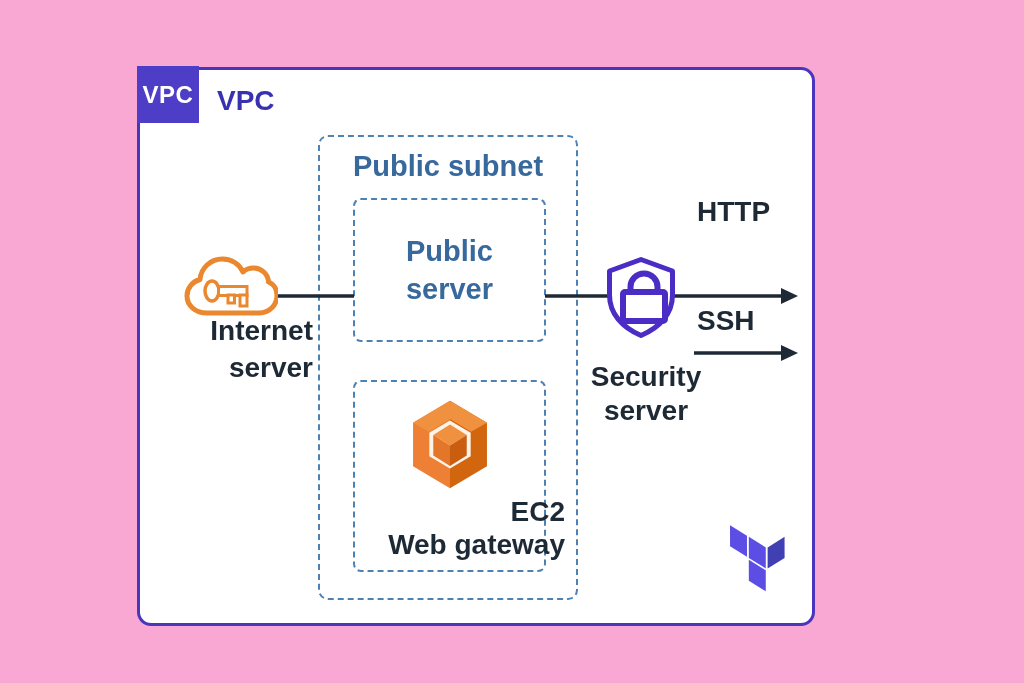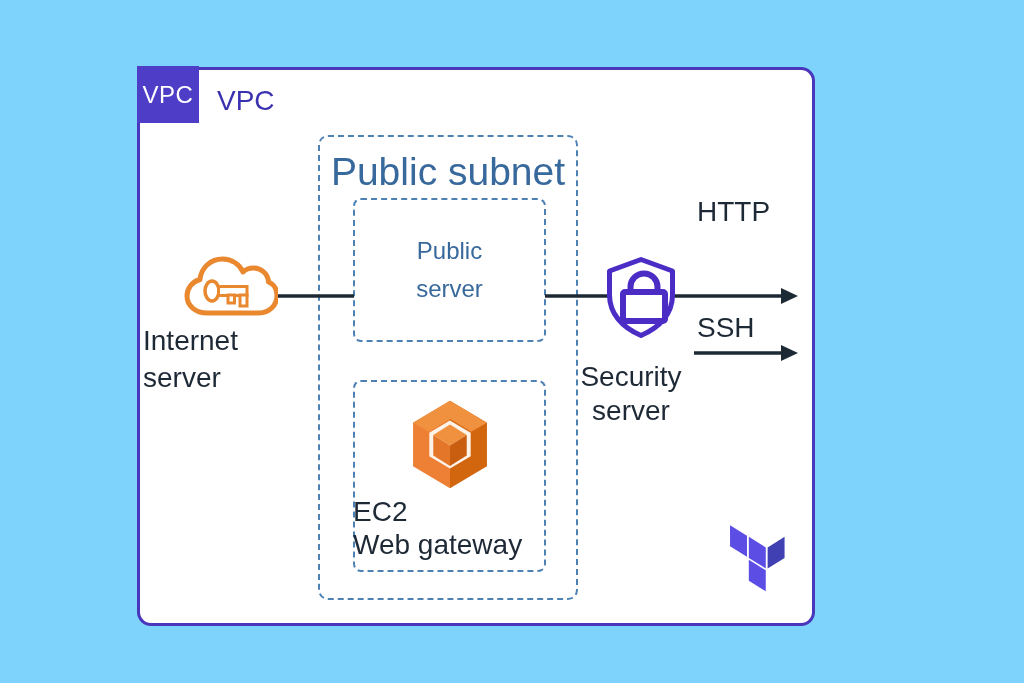--- a/index.html
+++ b/index.html
@@ -1,18 +1,19 @@
 <!DOCTYPE html>
 <html><head>
 <meta charset="utf-8">
 <style>
   html,body{margin:0;padding:0;background:#ffffff;}
   .canvas{
-    position:relative;width:1024px;height:683px;background:#7dd3fc;overflow:hidden;
+    position:relative;width:1024px;height:683px;background:#f9a8d4;overflow:hidden;
     font-family:"Liberation Sans", sans-serif;
+    font-weight:bold;
   }
   
   .vpc-box{
     position:absolute;left:137px;top:67px;width:678px;height:559px;
     border:3px solid #4936bd;border-radius:14px;box-sizing:border-box;background:#ffffff;
   }
   .vpc-badge{
     position:absolute;left:137px;top:66px;width:62px;height:57px;background:#4e3dc6;
     display:flex;align-items:center;justify-content:center;z-index:5;
   }
@@ -21,37 +22,37 @@
     position:absolute;left:217px;top:85px;font-size:28px;color:#3a31b0;z-index:5;
   }
   
   .dashed{
     position:absolute;border:2px dashed #4d80b3;box-sizing:border-box;border-radius:10px;
     background:transparent;z-index:1;
   }
   .subnet-group{left:318px;top:135px;width:260px;height:465px;}
   .subnet-group-title{
     position:absolute;left:318px;top:150px;width:260px;text-align:center;
-    font-size:39px;color:#38699c;z-index:2;
+    font-size:29px;color:#38699c;z-index:2;
   }
   .subnet-box{left:353px;top:198px;width:193px;height:144px;border-radius:8px;
     display:flex;align-items:center;justify-content:center;}
-  .subnet-box-label{ text-align:center;font-size:24px;line-height:38px;color:#38699c;}
+  .subnet-box-label{ text-align:center;font-size:29px;line-height:38px;color:#38699c;}
   .ec2-box{left:353px;top:380px;width:193px;height:192px;border-radius:8px;}
   .ec2-label{
-    position:absolute;left:353px;top:495px;width:193px;text-align:left;
+    position:absolute;left:372px;top:495px;width:193px;text-align:right;
     font-size:28px;line-height:33px;color:#1e2936;z-index:2;
   }
   
   .ink-label{position:absolute;color:#1e2936;font-size:28px;z-index:4;}
-  .igw-label{left:143px;top:322px;width:170px;text-align:left;line-height:37px;}
-  .sg-label{left:546px;top:360px;width:170px;text-align:center;line-height:34px;}
+  .igw-label{left:143px;top:312px;width:170px;text-align:right;line-height:37px;}
+  .sg-label{left:561px;top:360px;width:170px;text-align:center;line-height:34px;}
   .lbl-http{left:697px;top:196px;}
   .lbl-https{left:697px;top:252px;}
-  .lbl-ssh{left:697px;top:312px;}
+  .lbl-ssh{left:697px;top:305px;}
   .ln{display:block;}
   
   .svg-abs{position:absolute;z-index:3;}
   #igw-icon{left:180px;top:253px;}
   #sg-icon{left:604px;top:256px;}
   #ec2-icon{left:406px;top:399px;}
   #tf-logo{left:724px;top:522px;}
   #connectors{left:0;top:0;z-index:2;}
 </style>
 </head>

